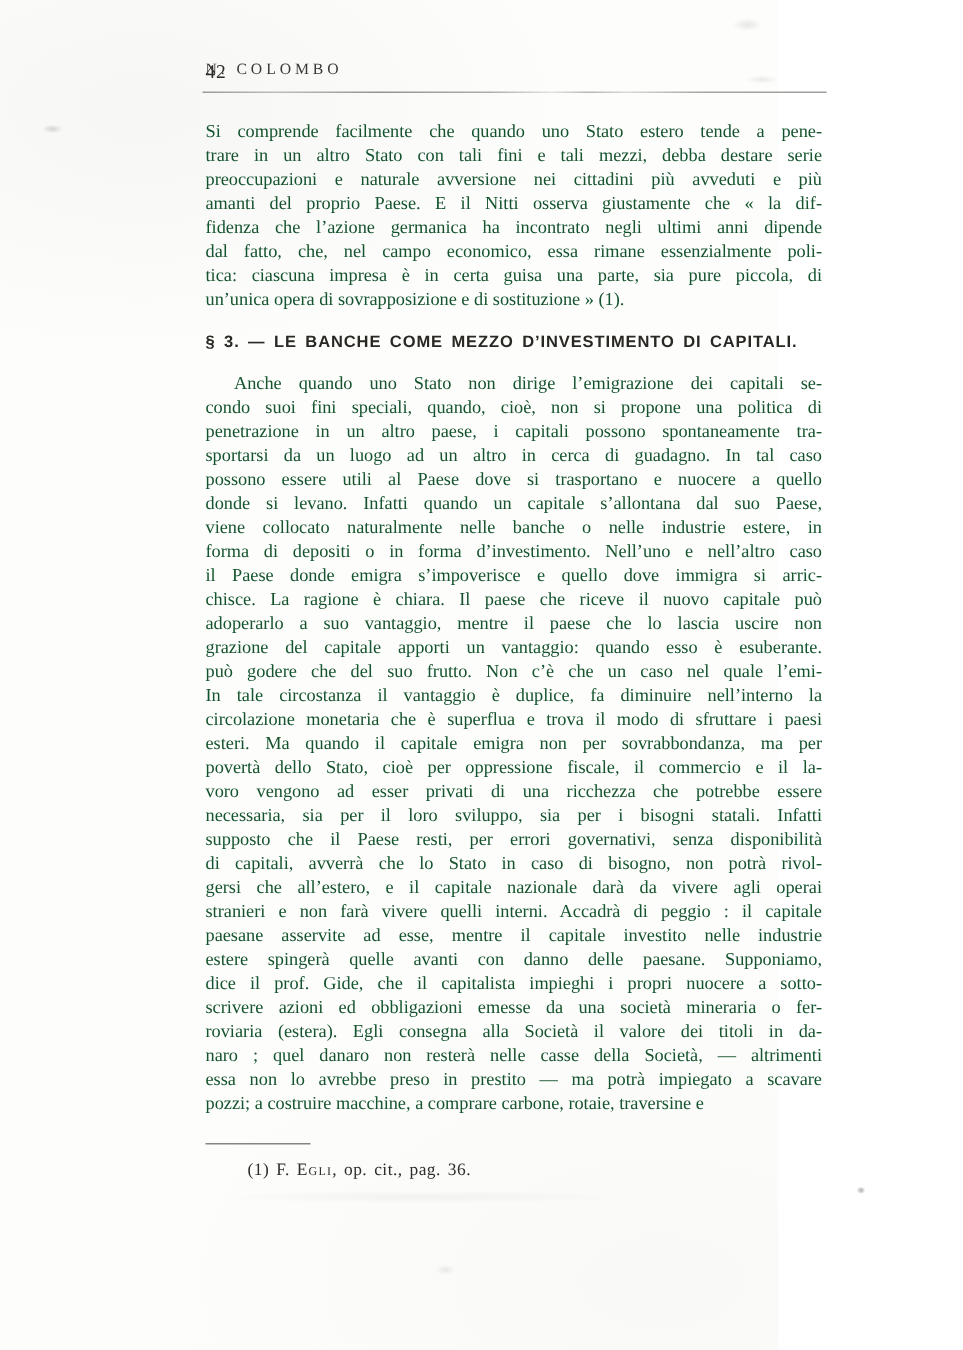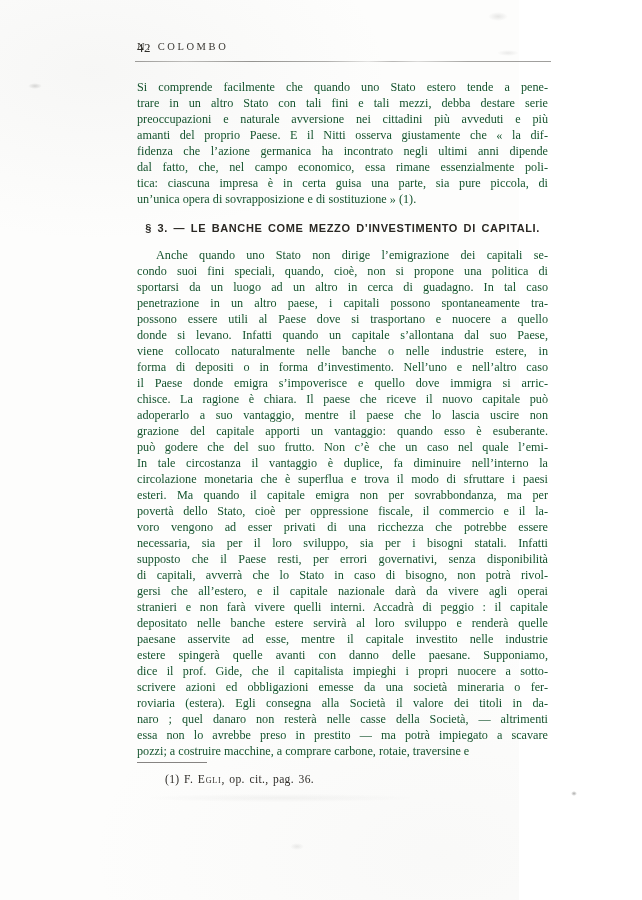--- a/index.html
+++ b/index.html
@@ -67,21 +67,20 @@
   }
   .para-1 { top: 79px; }
   .para-2 { top: 247px; }
   .tline { white-space: nowrap; }
   .tline.just { text-align: justify; text-align-last: justify; white-space: normal; }
   .para-2 .tline:first-child { text-indent: 19px; }
 
   .section-heading {
     position: absolute;
     left: 137px; top: 222px; width: 411px;
-    text-align: center;
     font-family: "Liberation Sans", sans-serif;
     font-size: 11px;
     font-weight: bold;
     letter-spacing: 0.6px;
     word-spacing: 2px;
     color: #2a2823;
   }
 
   .footnote-rule {
     position: absolute;
@@ -129,42 +128,41 @@
       <div class="tline just">dal fatto, che, nel campo economico, essa rimane essenzialmente poli-</div>
       <div class="tline just">tica: ciascuna impresa è in certa guisa una parte, sia pure piccola, di</div>
       <div class="tline">un’unica opera di sovrapposizione e di sostituzione » (1).</div>
     </div>
 
   <h2 class="section-heading">§ 3. — LE BANCHE COME MEZZO D’INVESTIMENTO DI CAPITALI.</h2>
 
   <div class="para para-2">
       <div class="tline just">Anche quando uno Stato non dirige l’emigrazione dei capitali se-</div>
       <div class="tline just">condo suoi fini speciali, quando, cioè, non si propone una politica di</div>
+      <div class="tline just">penetrazione in un altro paese, i capitali possono spontaneamente tra-</div>
       <div class="tline just">sportarsi da un luogo ad un altro in cerca di guadagno. In tal caso</div>
-      <div class="tline just">penetrazione in un altro paese, i capitali possono spontaneamente tra-</div>
       <div class="tline just">possono essere utili al Paese dove si trasportano e nuocere a quello</div>
       <div class="tline just">donde si levano. Infatti quando un capitale s’allontana dal suo Paese,</div>
       <div class="tline just">viene collocato naturalmente nelle banche o nelle industrie estere, in</div>
       <div class="tline just">forma di depositi o in forma d’investimento. Nell’uno e nell’altro caso</div>
       <div class="tline just">il Paese donde emigra s’impoverisce e quello dove immigra si arric-</div>
       <div class="tline just">chisce. La ragione è chiara. Il paese che riceve il nuovo capitale può</div>
       <div class="tline just">adoperarlo a suo vantaggio, mentre il paese che lo lascia uscire non</div>
       <div class="tline just">grazione del capitale apporti un vantaggio: quando esso è esuberante.</div>
       <div class="tline just">può godere che del suo frutto. Non c’è che un caso nel quale l’emi-</div>
       <div class="tline just">In tale circostanza il vantaggio è duplice, fa diminuire nell’interno la</div>
       <div class="tline just">circolazione monetaria che è superflua e trova il modo di sfruttare i paesi</div>
       <div class="tline just">esteri. Ma quando il capitale emigra non per sovrabbondanza, ma per</div>
       <div class="tline just">povertà dello Stato, cioè per oppressione fiscale, il commercio e il la-</div>
       <div class="tline just">voro vengono ad esser privati di una ricchezza che potrebbe essere</div>
       <div class="tline just">necessaria, sia per il loro sviluppo, sia per i bisogni statali. Infatti</div>
       <div class="tline just">supposto che il Paese resti, per errori governativi, senza disponibilità</div>
       <div class="tline just">di capitali, avverrà che lo Stato in caso di bisogno, non potrà rivol-</div>
       <div class="tline just">gersi che all’estero, e il capitale nazionale darà da vivere agli operai</div>
       <div class="tline just">stranieri e non farà vivere quelli interni. Accadrà di peggio : il capitale</div>
-      <div class="tline just">depositato nelle banche estere servirà al loro sviluppo e renderà quelle</div>
       <div class="tline just">paesane asservite ad esse, mentre il capitale investito nelle industrie</div>
       <div class="tline just">estere spingerà quelle avanti con danno delle paesane. Supponiamo,</div>
       <div class="tline just">dice il prof. Gide, che il capitalista impieghi i propri nuocere a sotto-</div>
       <div class="tline just">scrivere azioni ed obbligazioni emesse da una società mineraria o fer-</div>
       <div class="tline just">roviaria (estera). Egli consegna alla Società il valore dei titoli in da-</div>
       <div class="tline just">naro ; quel danaro non resterà nelle casse della Società, — altrimenti</div>
       <div class="tline just">essa non lo avrebbe preso in prestito — ma potrà impiegato a scavare</div>
       <div class="tline">pozzi; a costruire macchine, a comprare carbone, rotaie, traversine e</div>
     </div>
 

